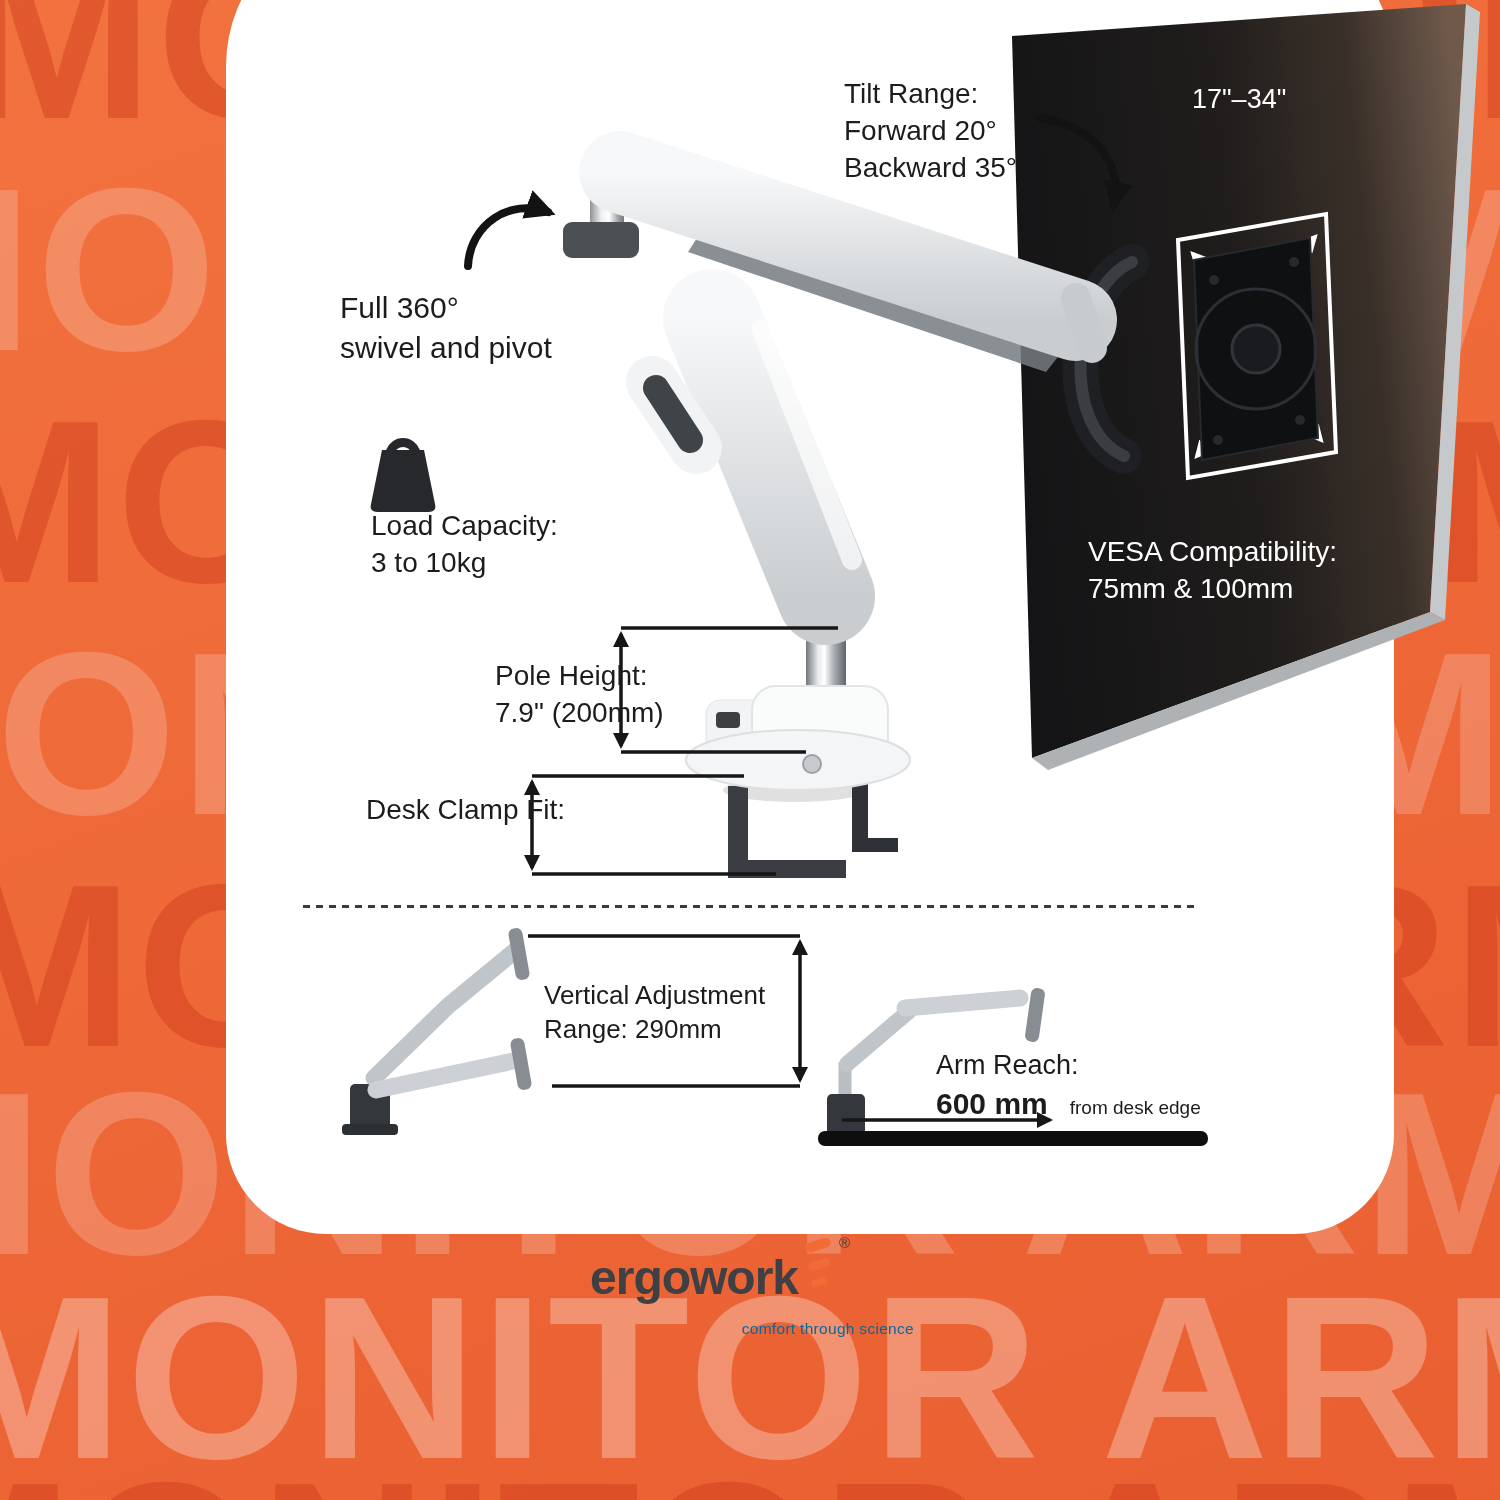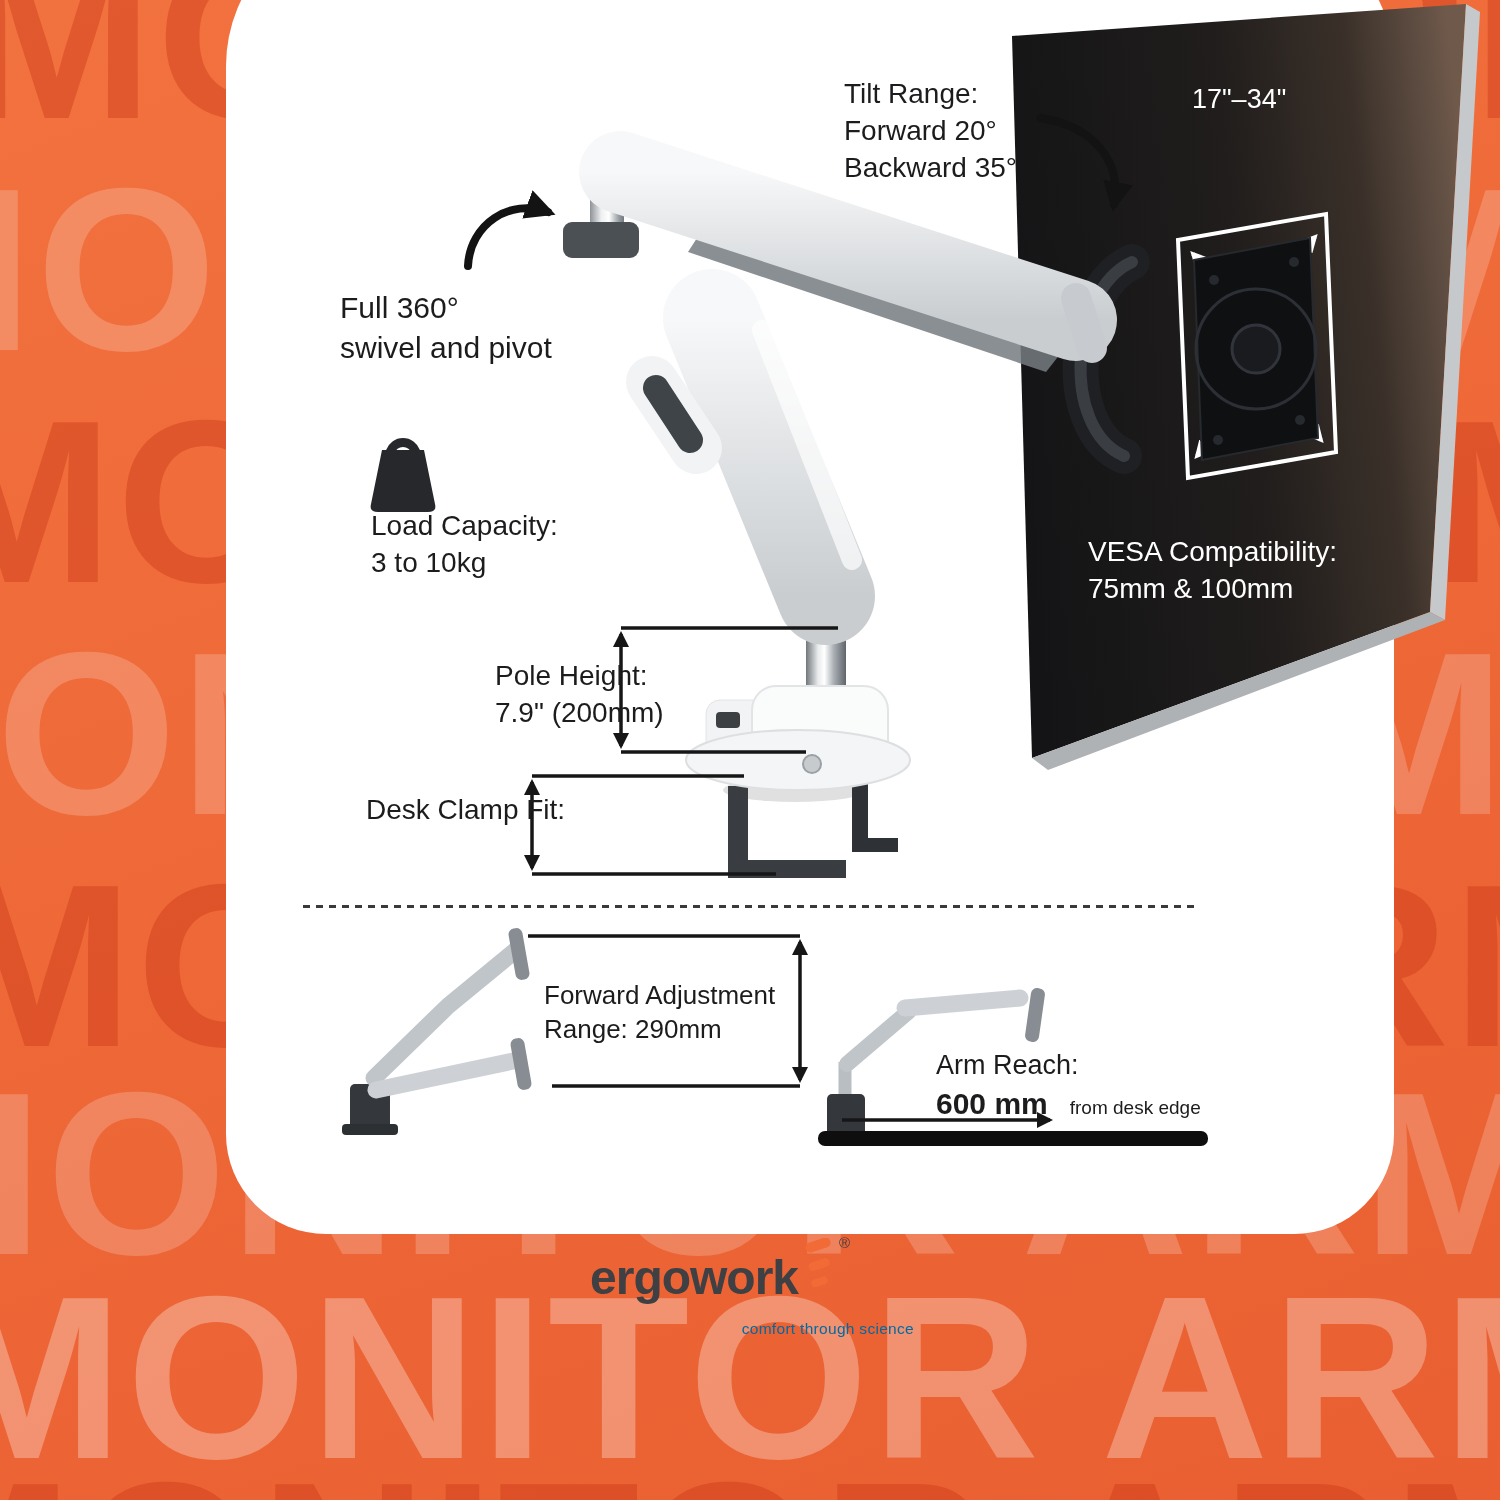--- a/index.html
+++ b/index.html
@@ -226,21 +226,21 @@
 </div>
 
 <div class="anno white vesa-block">
   <div>VESA Compatibility:</div>
   <div class="b">75mm &amp; 100mm</div>
 </div>
 
 <div class="divider"></div>
 
 <div class="anno vert-block">
-  <div>Forward Adjustment</div>
+  <div>Vertical Adjustment</div>
   <div>
     <span>Range: </span><span class="b">290mm</span>
   </div>
 </div>
 
 <div class="anno reach-block">
   <div>Arm Reach:</div>
   <div>
     <span class="reach-big">600 mm</span><span class="reach-suffix">from desk edge</span>
   </div>

